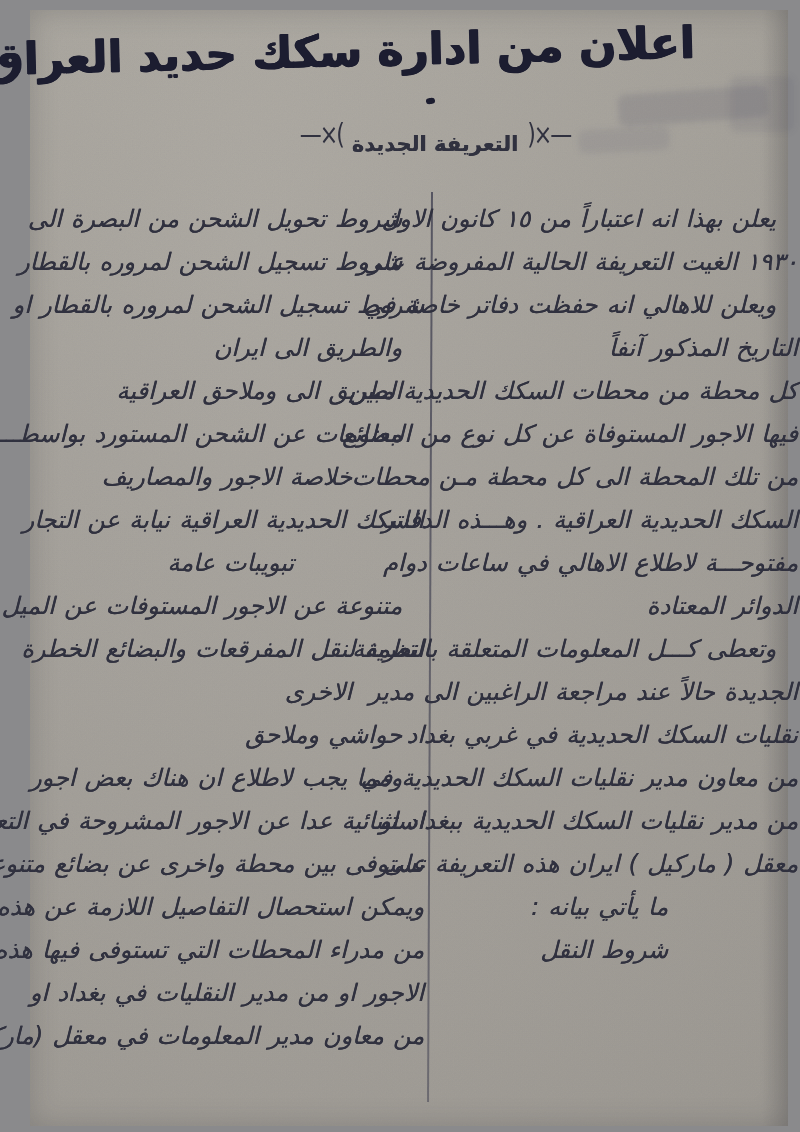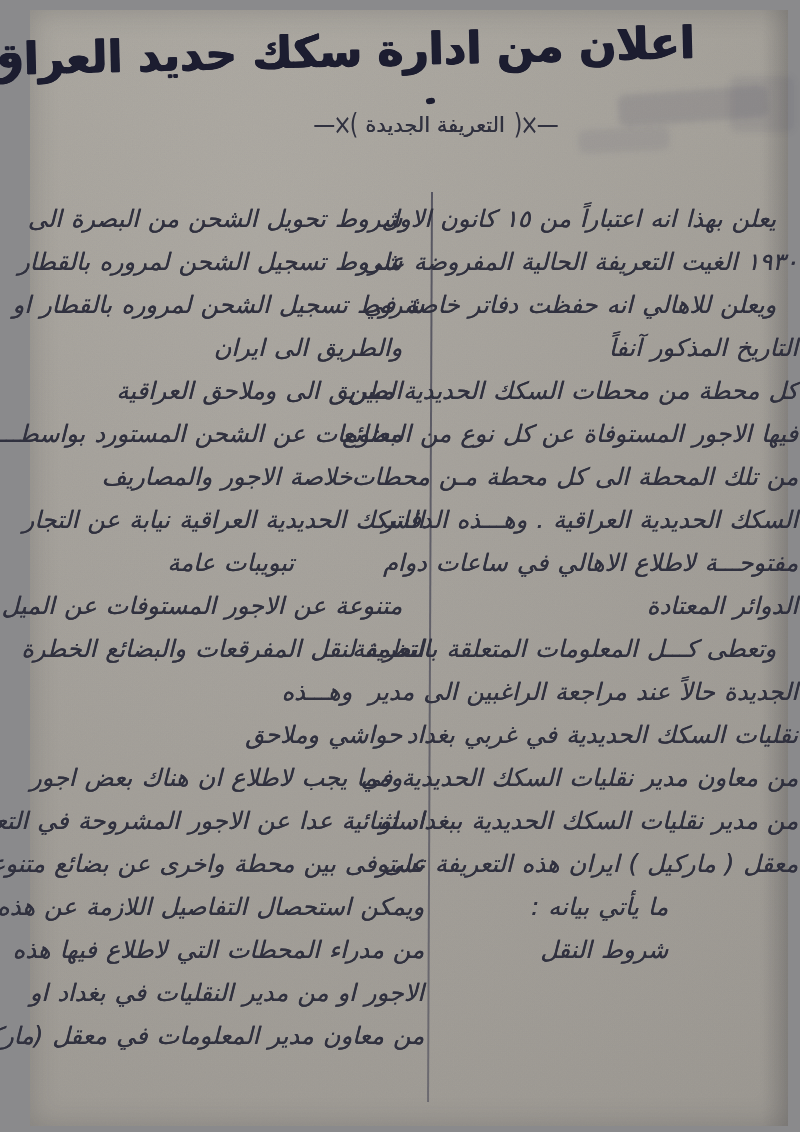--- a/index.html
+++ b/index.html
@@ -39,22 +39,22 @@
   .ghost{position:absolute;border-radius:8px;filter:blur(3px);pointer-events:none;}
   .g1{left:588px;top:80px;width:150px;height:32px;background:rgba(56,58,84,.14);transform:rotate(-4deg);}
   .g2{left:700px;top:66px;width:64px;height:56px;background:rgba(56,58,84,.10);}
   .g3{left:548px;top:118px;width:92px;height:24px;background:rgba(56,58,84,.09);transform:rotate(-3deg);}
   .subtitle-row{
     position:absolute;left:240px;top:102px;width:330px;
     display:flex;justify-content:center;align-items:center;gap:9px;
     font-size:21px;color:var(--ink,#30313f);
   }
   .subtitle-row .orn{font-size:22px;letter-spacing:-2px;transform:scaleY(1.25);}
-  .subtitle-text{direction:rtl;unicode-bidi:isolate;font-weight:400;
-    text-shadow:0.3px 0 0 currentColor;}
+  .subtitle-text{direction:rtl;unicode-bidi:isolate;font-weight:700;
+    text-shadow:0.3px 0 0 currentColor;margin-top:20px;}
   .divider{
     position:absolute;left:401px;top:182px;width:2px;height:910px;
     background:linear-gradient(180deg,rgba(66,66,82,.8),rgba(66,66,82,.55));
     transform:rotate(0.25deg);transform-origin:top center;
   }
   .col{
     position:absolute;top:188px;direction:rtl;text-align:right;
     color:var(--ink,#30313f);
   }
   .col-right{left:414px;width:354px;}
@@ -125,24 +125,24 @@
       <div class="line ind1">شروط تسجيل الشحن لمروره بالقطار</div>
       <div class="line">شروط تسجيل الشحن لمروره بالقطار او</div>
       <div class="line ind1">والطريق الى ايران</div>
       <div class="line ind1">الطريق الى وملاحق العراقية</div>
       <div class="line ind1">معلومات عن الشحن المستورد بواسطـــة</div>
       <div class="line ind2">خلاصة الاجور والمصاريف</div>
       <div class="line">السكك الحديدية العراقية نيابة عن التجار</div>
       <div class="line ind3">تبويبات عامة</div>
       <div class="line ind1">متنوعة عن الاجور المستوفات عن الميل</div>
       <div class="line">انظمة لنقل المفرقعات والبضائع الخطرة</div>
-      <div class="line ind2">وهـــذه</div>
+      <div class="line ind2">الاخرى</div>
       <div class="line ind1">حواشي وملاحق</div>
       <div class="line ind1">ومما يجب لاطلاع ان هناك بعض اجور</div>
       <div class="line">استثنائية عدا عن الاجور المشروحة في التعريفة</div>
       <div class="line">تستوفى بين محطة واخرى عن بضائع متنوعة</div>
       <div class="line">ويمكن استحصال التفاصيل اللازمة عن هذه</div>
-      <div class="line">من مدراء المحطات التي لاطلاع فيها هذه</div>
+      <div class="line">من مدراء المحطات التي تستوفى فيها هذه</div>
       <div class="line">الاجور او من مدير النقليات في بغداد او</div>
       <div class="line">من معاون مدير المعلومات في معقل (ماركيل)</div>
     </div>
 
 </div>
 
 </body></html>

